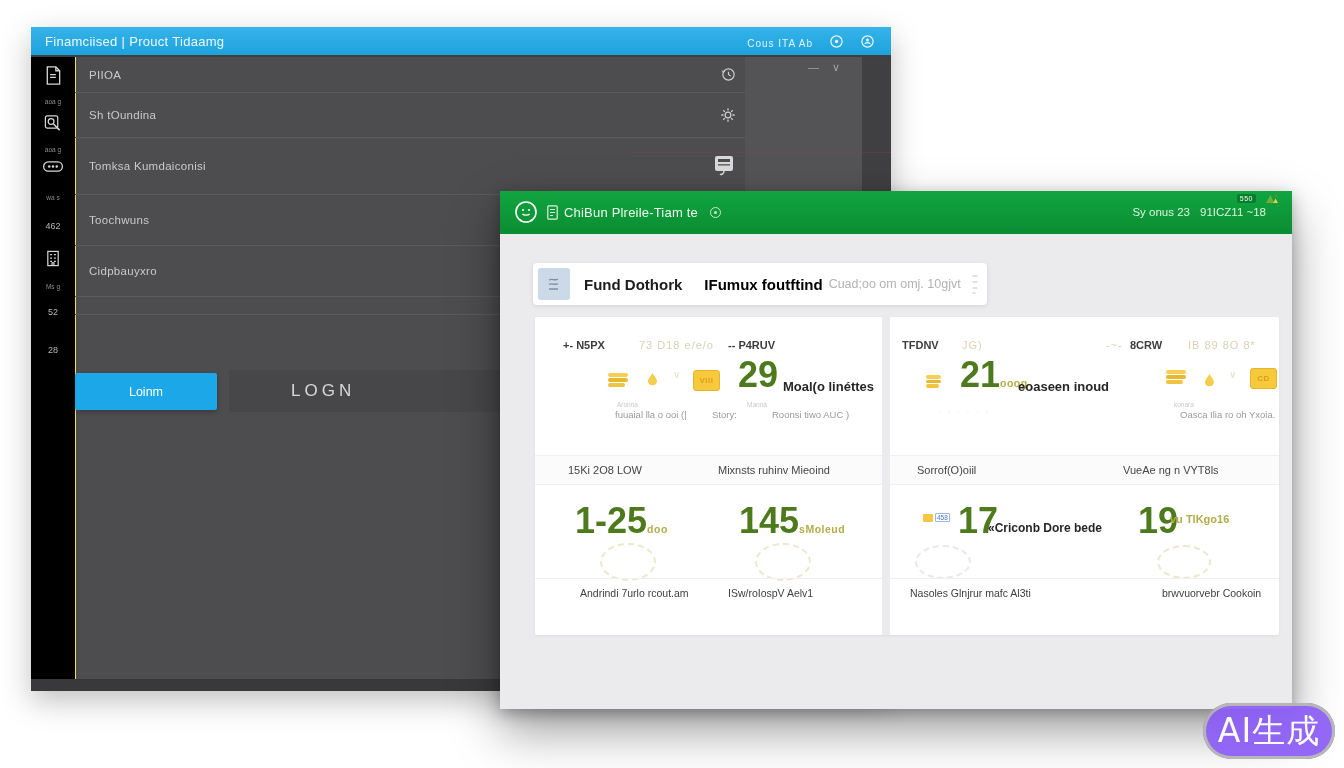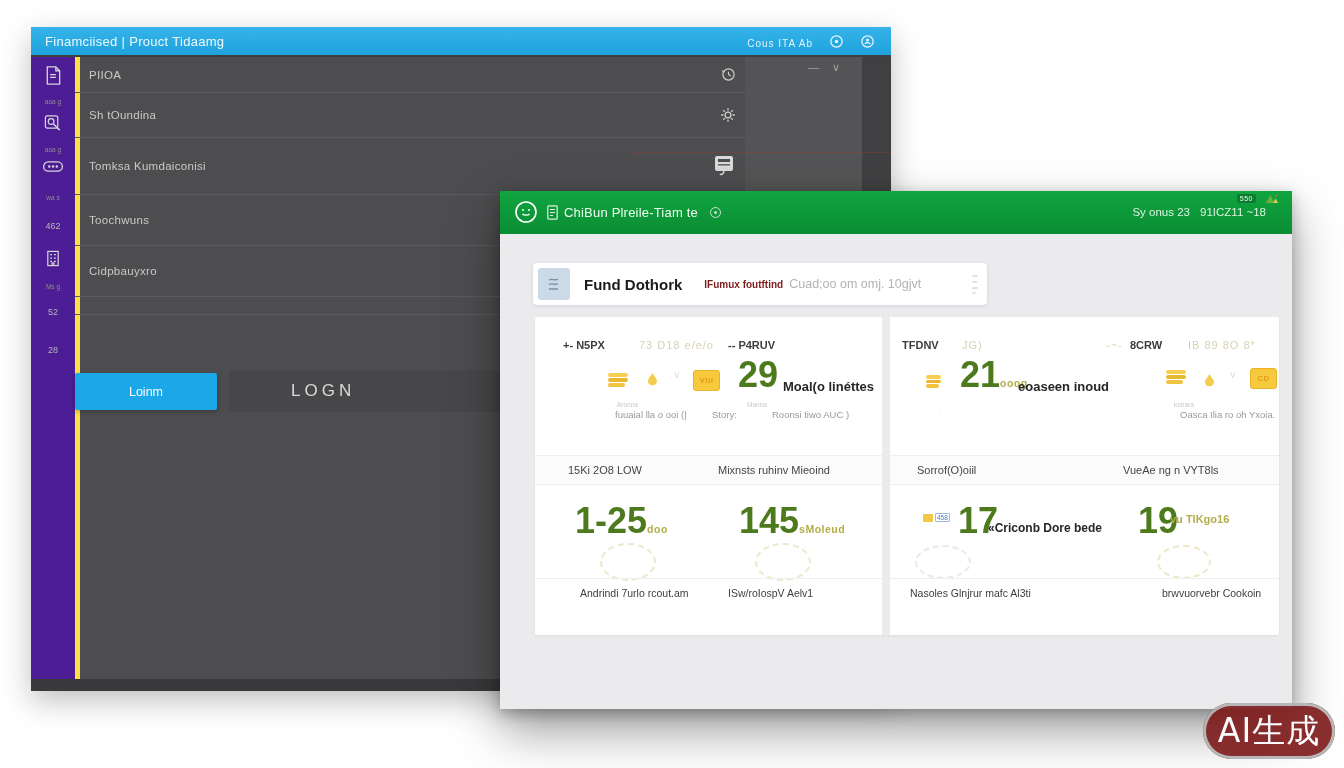--- a/index.html
+++ b/index.html
@@ -11,21 +11,21 @@
   #win-dark{position:absolute;left:31px;top:27px;width:860px;height:664px;
             background:#4d4d4f;box-shadow:0 10px 28px rgba(0,0,0,.25);}
   .d-tb{position:absolute;left:0;top:0;right:0;height:28px;
         background:linear-gradient(180deg,#36b3ea,#1ea2dc);display:flex;align-items:center;color:#eef9ff;}
   .d-title{margin-left:14px;font-size:13px;letter-spacing:.3px;}
   .d-tb-right{margin-left:auto;display:flex;align-items:flex-end;gap:16px;margin-right:16px;}
   .d-menu{font-size:10px;color:#dff4ff;letter-spacing:1px;}
   .d-cicon{width:15px;height:15px;color:#eaf8ff;cursor:pointer;}
 
   .d-body{position:absolute;left:0;top:28px;right:0;bottom:0;background:#4d4d4f;border-top:2px solid #3e3e40;overflow:hidden;}
-  .d-side{position:absolute;left:0;top:0;width:44px;bottom:0;background:#4c1d95;border-right:5px solid #fde047;}
+  .d-side{position:absolute;left:0;top:0;width:44px;bottom:0;background:#000000;border-right:1px solid #fde047;}
   .sicon{position:absolute;left:50%;transform:translateX(-50%);color:#d6d6d6;}
   .d-stiny{position:absolute;left:50%;transform:translateX(-50%);font-size:6.5px;color:#8f8f8f;white-space:nowrap;}
   .d-snum{position:absolute;left:50%;transform:translateX(-50%);font-size:9px;color:#b7b7b7;}
 
   .d-form{position:absolute;left:44px;top:0;width:670px;}
   .d-row{position:relative;border-bottom:1px solid #5a5a5c;display:flex;align-items:center;}
   .d-rlabel{margin-left:14px;font-size:11.5px;color:#c9c9c9;letter-spacing:.3px;}
   .d-ricon{position:absolute;right:8px;color:#cfcfcf;}
   .d-rowend{height:17px;border-bottom:1px solid #5a5a5c;}
 
@@ -55,21 +55,21 @@
   .g-status1{position:absolute;right:102px;top:15px;font-size:11.5px;color:#dcf3de;cursor:pointer;}
   .g-status2{position:absolute;right:26px;top:15px;font-size:11.5px;color:#dcf3de;cursor:pointer;}
   .g-badge{position:absolute;right:36px;top:3px;background:#0b7b2e;color:#eaffea;font-size:7px;padding:1px 3px;border-radius:2px;letter-spacing:.5px;}
   .g-plant{position:absolute;right:13px;top:2px;}
 
   .g-search{position:absolute;left:33px;top:72px;width:454px;height:42px;background:#fff;border-radius:4px;
             box-shadow:0 1px 4px rgba(0,0,0,.1);display:flex;align-items:center;cursor:pointer;}
   .g-search-icon{width:32px;height:32px;background:#ccd9e7;border-radius:3px;margin-left:5px;
                  display:flex;align-items:center;justify-content:center;color:#7d90a9;flex:none;}
   .g-search-title{margin-left:14px;font-size:15px;font-weight:700;color:#1c1c1c;white-space:nowrap;}
-  .g-search-bold{margin-left:22px;font-size:10px;font-weight:700;color:#7f1d1d;white-space:nowrap;}
+  .g-search-bold{margin-left:22px;font-size:15px;font-weight:700;color:#000000;white-space:nowrap;}
   .g-search-light{margin-left:6px;font-size:12.5px;color:#b3b3b3;white-space:nowrap;}
   .g-search-glyph{margin-left:auto;margin-right:8px;color:#c4c4c4;}
 
   .g-main{position:absolute;left:35px;top:126px;width:744px;height:318px;background:#fff;border-radius:2px;
           box-shadow:0 1px 3px rgba(0,0,0,.06);display:flex;}
   .colL{position:relative;width:347px;}
   .col-gap{width:8px;background:#ebebed;}
   .colR{position:relative;width:389px;}
 
   .hdr{position:absolute;top:22px;font-size:11px;font-weight:600;color:#3d3d3d;white-space:nowrap;}
@@ -97,21 +97,21 @@
   .ycard{position:absolute;width:27px;height:21px;background:#f7c93d;border:1px solid #eab428;border-radius:3px;
          box-sizing:border-box;display:flex;align-items:center;justify-content:center;
          font-size:8px;font-weight:700;color:#e09d18;letter-spacing:.5px;}
   .doodle{position:absolute;border:2px dashed rgba(222,212,160,.55);border-radius:50%;}
   .doodle.gray{border-color:rgba(200,200,200,.4);}
   .mini458{position:absolute;display:flex;align-items:center;gap:2px;}
   .mini458 .bar{width:10px;height:8px;background:#f1c743;border-radius:1px;}
   .mini458 .box{font-size:6.5px;color:#4a78c2;border:1px solid #9db8e0;border-radius:1px;padding:0 1px;background:#fff;}
 
   
-  .watermark{position:absolute;left:1203px;top:703px;width:132px;height:56px;background:#7f1d1d;border-radius:28px;
+  .watermark{position:absolute;left:1203px;top:703px;width:132px;height:56px;background:#8b5cf6;border-radius:28px;
              display:flex;align-items:center;justify-content:center;opacity:.92;box-shadow:inset 0 0 0 3px #b2b2b2;}
   .watermark span{color:#fff;font-size:33px;letter-spacing:1px;font-family:"DejaVu Sans",sans-serif;}
 </style>
 </head>
 <body>
 
 <div class="canvas">
 
   <section id="win-dark">
     <header class="d-tb">

